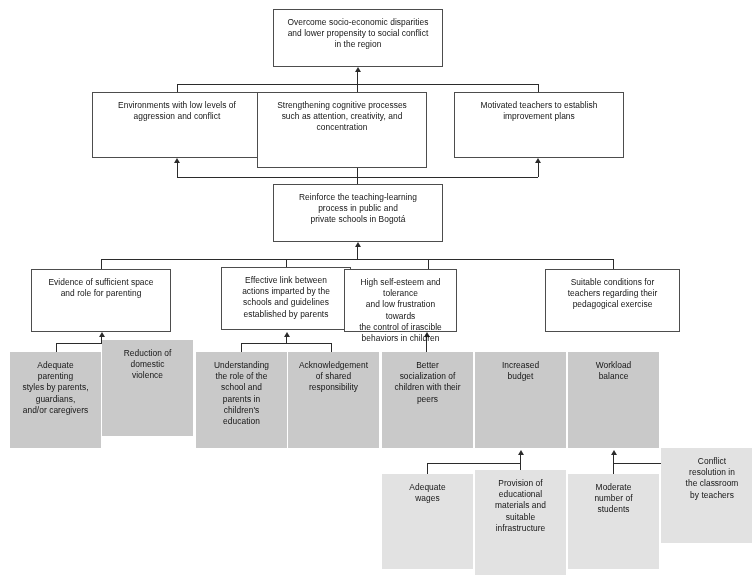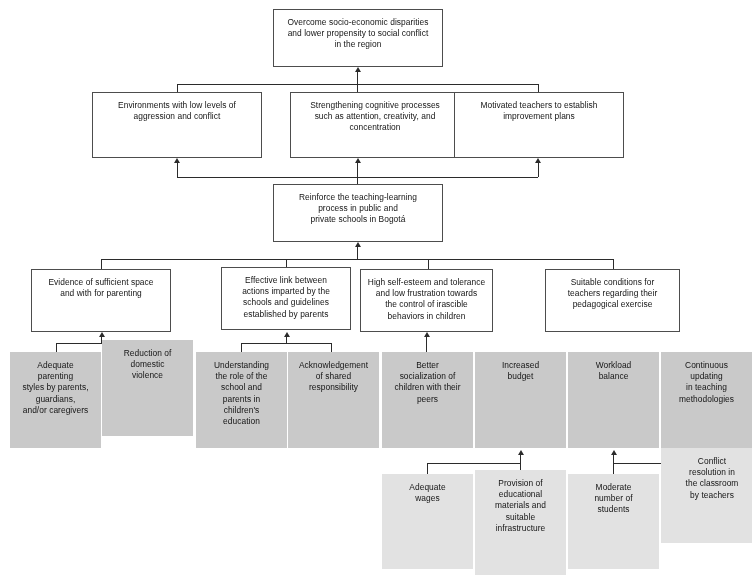--- a/index.html
+++ b/index.html
@@ -83,21 +83,21 @@
 
   <div class="ln h" style="left:177px; top:84px; width:361px; height:1px;"></div>
   <div class="ln v" style="left:177px; top:84px; height:8px;"></div>
   <div class="ln v" style="left:357px; top:84px; height:8px;"></div>
   <div class="ln v" style="left:538px; top:84px; height:8px;"></div>
 
   <div class="node outline" style="left:92px; top:92px; width:170px; height:66px;">
     <span class="txt">Environments with low levels of
 aggression and conflict</span>
   </div>
-  <div class="node outline" style="left:290px; top:92px; width:170px; height:66px;">
+  <div class="node outline" style="left:257px; top:92px; width:170px; height:76px;">
     <span class="txt">Strengthening cognitive processes
 such as attention, creativity, and
 concentration</span>
   </div>
   <div class="node outline" style="left:454px; top:92px; width:170px; height:66px;">
     <span class="txt">Motivated teachers to establish
 improvement plans</span>
   </div>
 
   <div class="arrow" style="left:174px; top:158px;"></div>
@@ -119,29 +119,29 @@
   <div class="ln v" style="left:357px; top:247px; height:12px;"></div>
 
   <div class="ln h" style="left:101px; top:259px; width:512px; height:1px;"></div>
   <div class="ln v" style="left:101px; top:259px; height:10px;"></div>
   <div class="ln v" style="left:286px; top:259px; height:10px;"></div>
   <div class="ln v" style="left:428px; top:259px; height:10px;"></div>
   <div class="ln v" style="left:613px; top:259px; height:10px;"></div>
 
   <div class="node outline" style="left:31px; top:269px; width:140px; height:63px;">
     <span class="txt">Evidence of sufficient space
-and with for parenting</span>
+and role for parenting</span>
   </div>
   <div class="node outline" style="left:221px; top:267px; width:130px; height:63px;">
     <span class="txt">Effective link between
 actions imparted by the
 schools and guidelines
 established by parents</span>
   </div>
-  <div class="node outline" style="left:360px; top:269px; width:133px; height:63px;">
+  <div class="node outline" style="left:344px; top:269px; width:113px; height:63px;">
     <span class="txt">High self-esteem and tolerance
 and low frustration towards
 the control of irascible
 behaviors in children</span>
   </div>
   <div class="node outline" style="left:545px; top:269px; width:135px; height:63px;">
     <span class="txt">Suitable conditions for
 teachers regarding their
 pedagogical exercise</span>
   </div>
@@ -193,26 +193,20 @@
 responsibility</span>
   </div>
   <div class="node shaded" style="left:475px; top:352px; width:91px; height:96px;">
     <span class="txt">Increased
 budget</span>
   </div>
   <div class="node shaded" style="left:568px; top:352px; width:91px; height:96px;">
     <span class="txt">Workload
 balance</span>
   </div>
-  <div class="node shaded" style="left:661px; top:352px; width:91px; height:96px;">
-    <span class="txt">Continuous
-updating
-in teaching
-methodologies</span>
-  </div>
 
   <div class="arrow" style="left:518px; top:450px;"></div>
   <div class="ln v" style="left:520px; top:455px; height:19px;"></div>
   <div class="ln h" style="left:427px; top:463px; width:94px; height:1px;"></div>
   <div class="ln v" style="left:427px; top:463px; height:11px;"></div>
 
   <div class="arrow" style="left:611px; top:450px;"></div>
   <div class="ln v" style="left:613px; top:455px; height:19px;"></div>
   <div class="ln h" style="left:613px; top:463px; width:94px; height:1px;"></div>
   <div class="ln v" style="left:706px; top:463px; height:11px;"></div>

